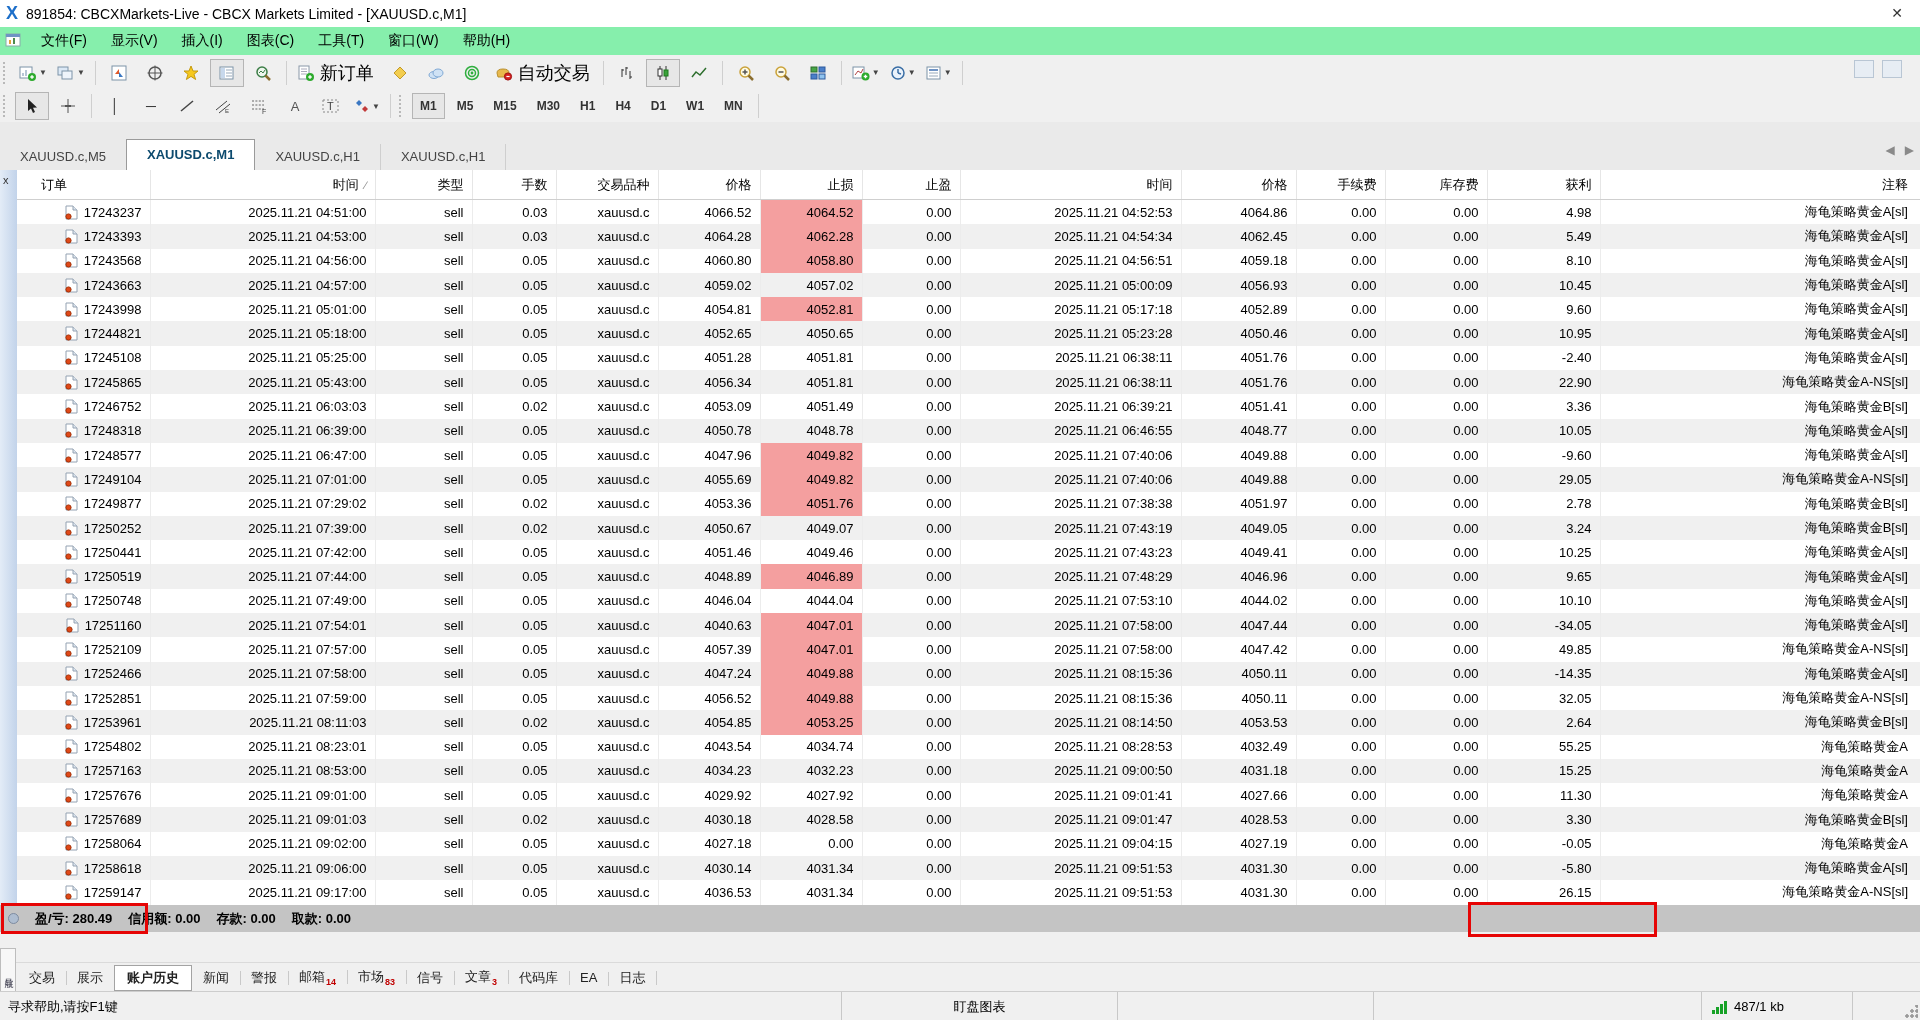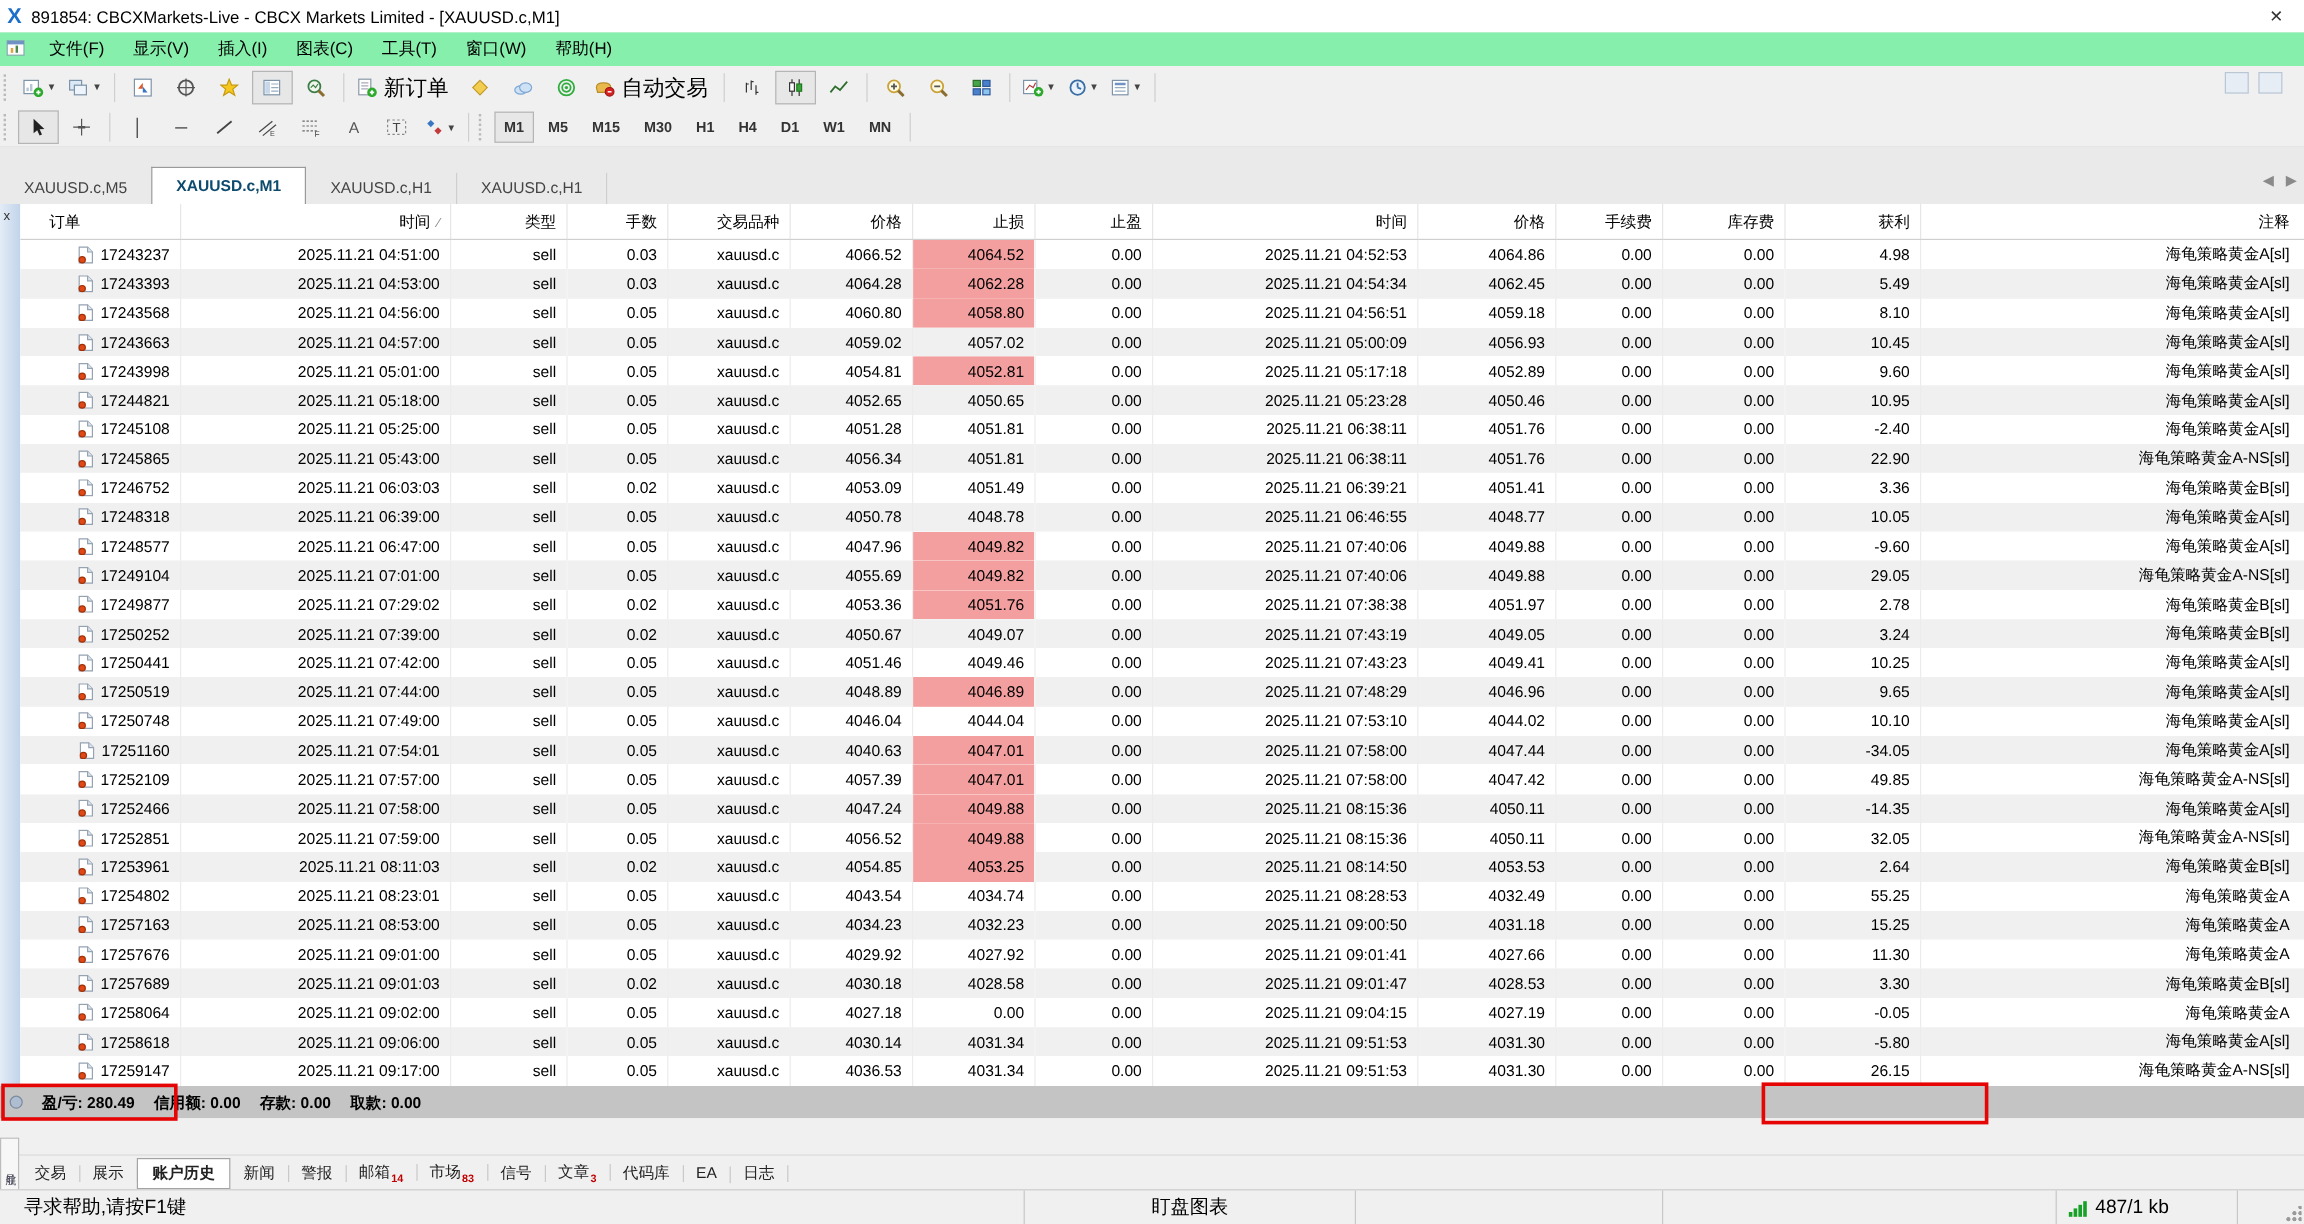--- a/index.html
+++ b/index.html
@@ -75,21 +75,21 @@
   .gap2{top:932px;height:30px;background:#f0f0f0;}
   
   .bottomtabs{top:962px;height:29px;background:#f0f0f0;border-top:1px solid #dadada;display:flex;align-items:center;padding-left:18px;}
   .btab{padding:4px 11px;font-size:13px;color:#222;position:relative;white-space:nowrap;}
   .btab .bsep{position:absolute;right:-1px;top:6px;width:1px;height:14px;background:#c9c9c9;}
   .btab.active{background:#fff;border:1px solid #a3a3a3;font-weight:bold;padding:3px 12px;}
   .badge{color:#c00000;font-size:9px;vertical-align:sub;margin-left:1px;font-weight:bold;}
   .side-tab{position:absolute;left:0;top:948px;width:14px;height:44px;background:#f7f7f7;border:1px solid #bdbdbd;
             writing-mode:vertical-rl;font-size:9px;color:#445;text-align:center;line-height:12px;}
   
-  .statusbar{top:991px;height:29px;background:#f0f0f0;border-top:1px solid #cdcdcd;display:flex;align-items:center;font-size:16px;padding-left:12px;}
+  .statusbar{top:991px;height:29px;background:#f0f0f0;border-top:1px solid #cdcdcd;display:flex;align-items:center;font-size:13px;}
   .st-sec{height:100%;display:flex;align-items:center;border-right:1px solid #c8c8c8;}
   .st-help{width:833px;padding-left:8px;}
   .st-profile{width:275px;justify-content:center;}
   .st-e1{width:255px;} .st-e2{width:327px;}
   .st-traffic{width:140px;padding-left:10px;gap:7px;border-right:1px solid #c8c8c8;}
   .bars{display:flex;align-items:flex-end;gap:1px;height:14px;}
   .bars i{width:3px;background:#17a227;display:block;}
   .grip-corner{position:absolute;right:2px;bottom:2px;width:14px;height:14px;
      background:radial-gradient(circle at 3px 11px,#9a9a9a 1.5px,transparent 2px),
                 radial-gradient(circle at 8px 11px,#9a9a9a 1.5px,transparent 2px),

